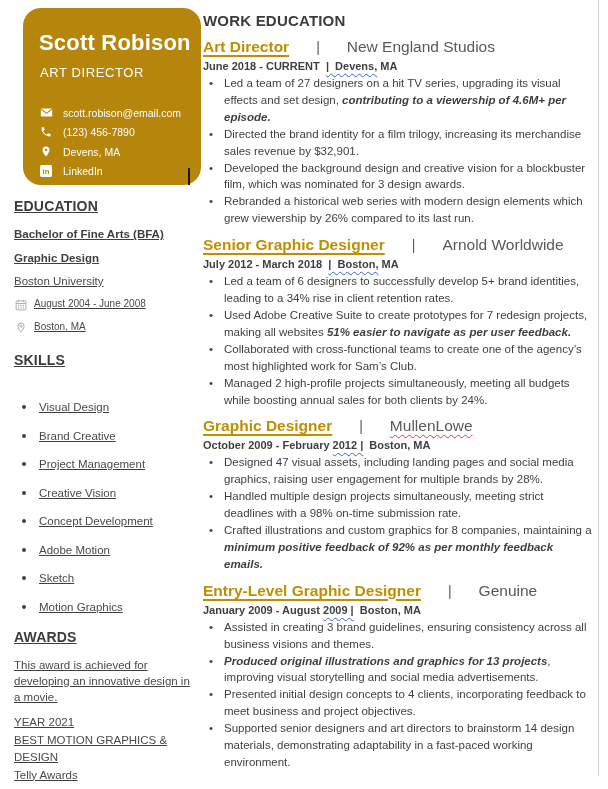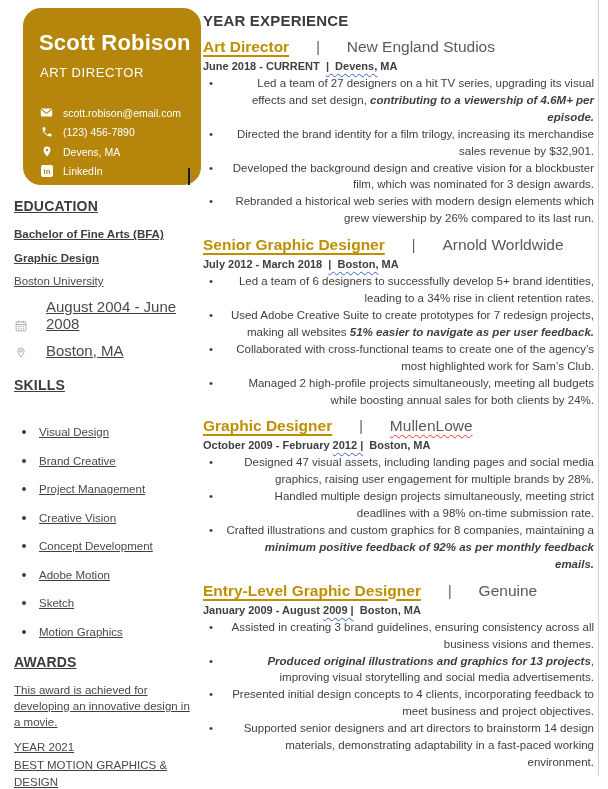--- a/index.html
+++ b/index.html
@@ -12,31 +12,31 @@
         font-family:"Liberation Sans","DejaVu Sans",sans-serif;color:var(--text-dark);}
   .page-edge{position:absolute;left:598px;top:0;bottom:13px;width:1px;background:var(--edge);}
 
   
   .profile-card{position:absolute;left:23px;top:8px;width:178px;height:177px;background:var(--gold);
                 border-radius:18px;padding:14px 12px;color:#fff;}
   .person-name{font-size:22px;font-weight:700;margin:8px 0 0 4px;white-space:nowrap;letter-spacing:.2px;}
   .person-role{font-size:13px;margin:9px 0 0 5px;letter-spacing:.6px;}
   .contact-list{list-style:none;margin:23px 0 0 5px;}
   .contact-item{display:flex;align-items:center;gap:10px;height:19.5px;font-size:10.5px;}
-  .cicon{width:13px;height:13px;display:inline-flex;align-items:center;justify-content:center;flex:0 0 13px;}
+  .cicon{width:13px;height:13px;display:inline-flex;align-items:center;justify-content:flex-start;flex:0 0 13px;}
 
   .text-cursor{position:absolute;left:188px;top:168px;width:2px;height:17px;background:#1a1a1a;}
 
   
   .left-col{position:absolute;left:14px;top:198px;width:176px;text-decoration:underline;}
   .side-heading{font-size:14px;font-weight:700;color:#3B3B3B;letter-spacing:.2px;}
   .edu-degree{font-size:11.5px;font-weight:700;margin-top:14px;color:#3F3F3F;}
   .edu-major{font-size:11.5px;font-weight:700;margin-top:12px;color:#3F3F3F;}
   .edu-school{font-size:11.5px;margin-top:11px;color:#4A4A4A;}
-  .edu-row{display:flex;align-items:flex-end;gap:19px;margin-top:11px;font-size:15px;color:#4A4A4A;}
+  .edu-row{display:flex;align-items:flex-start;gap:7px;margin-top:11px;font-size:10px;color:#4A4A4A;}
   .edu-row.loc{margin-top:10px;}
   .eicon{width:13px;height:13px;display:inline-flex;align-items:center;justify-content:center;flex:0 0 13px;}
   .skills-heading{margin-top:18px;}
   .skills-list{list-style:none;margin-top:33px;}
   .skill-item{display:flex;align-items:center;gap:13px;margin-bottom:16.5px;font-size:11.5px;color:#4A4A4A;}
   .dot{width:4px;height:4px;border-radius:50%;background:#404040;margin-left:8px;flex:0 0 4px;}
   .awards-heading{margin-top:8px;}
   .awards-desc{font-size:11.5px;line-height:16px;margin-top:12px;color:#4A4A4A;}
   .award-line{font-size:11.5px;line-height:17.5px;color:#4A4A4A;}
   .award-lines{margin-top:9px;}
@@ -45,21 +45,21 @@
   .main-col{position:absolute;left:203px;top:12px;width:391px;}
   .work-heading{font-size:15px;font-weight:700;color:#3B3B3B;letter-spacing:.2px;}
   .job{margin-top:8px;}
   .job-title-row{display:flex;align-items:baseline;margin-top:9px;}
   .job-title{font-size:15.5px;font-weight:700;color:var(--title-gold);
              text-decoration:underline;text-decoration-thickness:1.5px;text-underline-offset:3px;}
   .pipe{color:var(--text-gray);margin:0 27px;font-size:14px;}
   .company{font-size:15.5px;color:var(--text-gray);}
   .dateline{font-size:11px;font-weight:700;color:#3F3F3F;margin-top:4px;}
   .dateline span{white-space:pre-wrap;text-align:center;}
-  .bullets{list-style:none;margin-top:3px;text-align:right;}
+  .bullets{list-style:none;margin-top:3px;}
   .bullets li{position:relative;padding-left:21px;font-size:11.5px;line-height:16.9px;color:#3F3F3F;}
   .bullets li::before{content:"\2022";position:absolute;left:6px;}
   .bi{font-weight:700;font-style:italic;}
   .sq-blue{text-decoration-line:underline;text-decoration-style:wavy;
            text-decoration-color:var(--sq-blue);text-decoration-thickness:1px;text-underline-offset:2.5px;}
   .sq-red{text-decoration-line:underline;text-decoration-style:wavy;
           text-decoration-color:var(--sq-red);text-decoration-thickness:1px;text-underline-offset:2.5px;}
 </style>
 </head>
 <body>
@@ -180,21 +180,21 @@
     <h2 class="side-heading awards-heading">AWARDS</h2>
     <p class="awards-desc">This award is achieved for developing an innovative design in a movie.</p>
     <div class="award-lines" id="award-lines">
         <div class="award-line">YEAR 2021</div>
         <div class="award-line">BEST MOTION GRAPHICS &amp; DESIGN</div>
         <div class="award-line">Telly Awards</div>
       </div>
   </aside>
 
   <main class="main-col">
-    <h2 class="work-heading">YEAR EXPERIENCE</h2>
+    <h2 class="work-heading">WORK EDUCATION</h2>
     <div id="jobs">
         <section class="job">
           <div class="job-title-row">
             <h3 class="job-title">Art Director</h3>
             <span class="pipe">|</span>
             <span class="company">New England Studios</span>
           </div>
           <div class="dateline"><span>June 2018 - CURRENT  </span><span class="sq-blue">|  Devens,</span><span> MA</span></div>
           <ul class="bullets">
             <li><span>Led a team of 27 designers on a hit TV series, upgrading its visual effects and set design, </span><span class="bi">contributing to a viewership of 4.6M+ per episode.</span></li>

